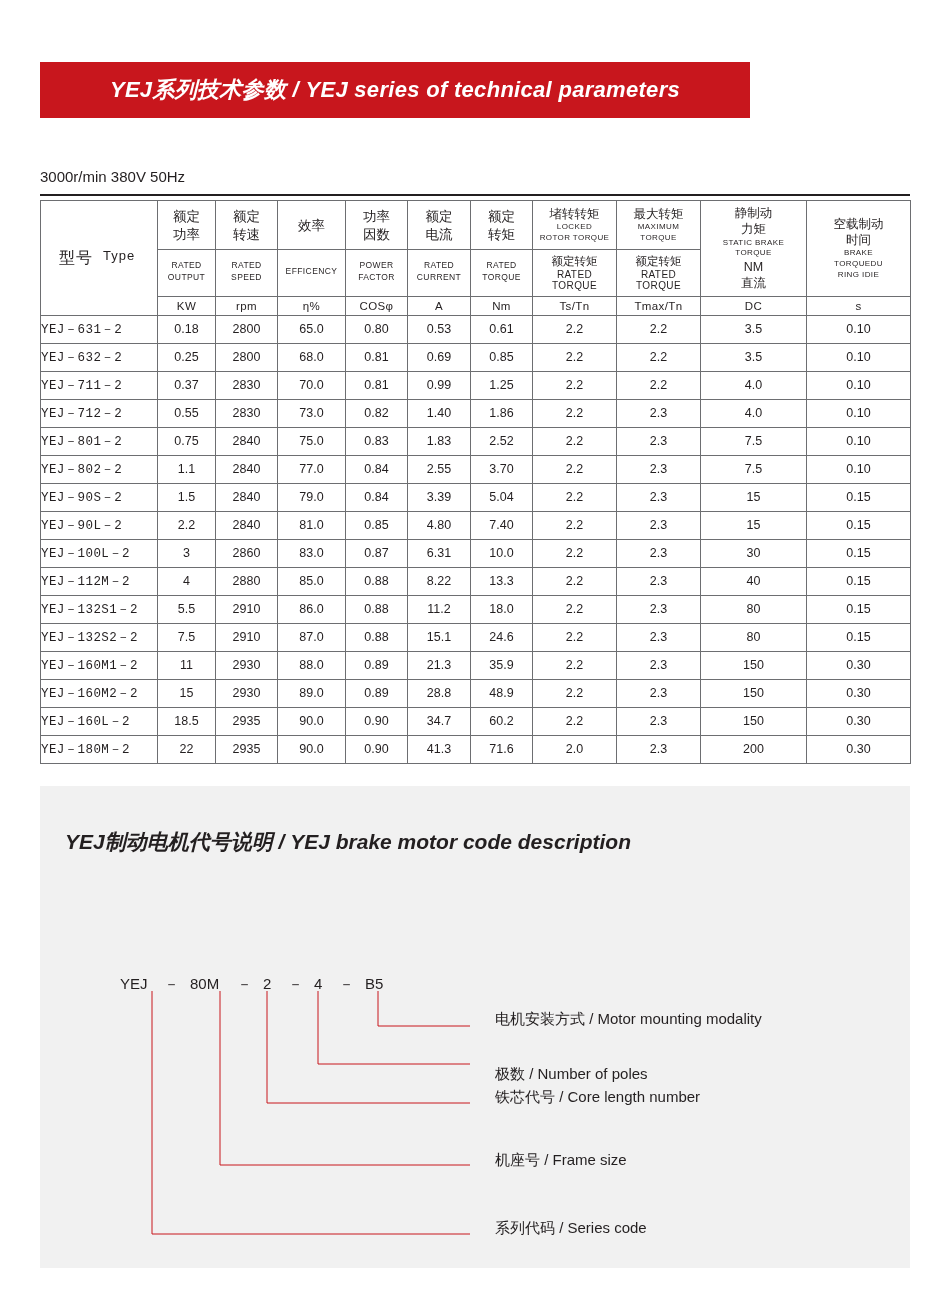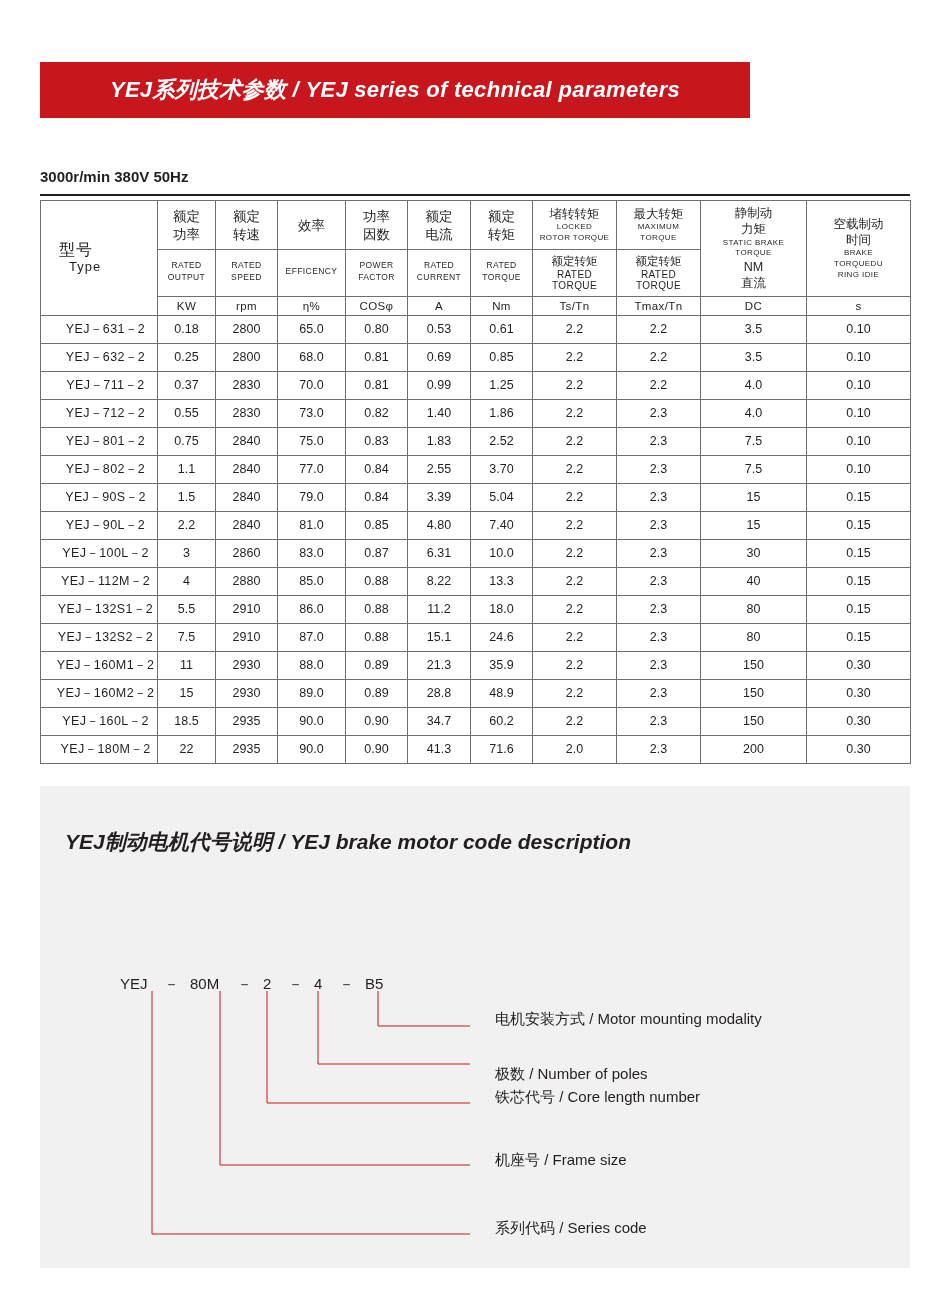--- a/index.html
+++ b/index.html
@@ -40,21 +40,21 @@
   
   .subhead-wrap {
     position: absolute;
     left: 40px;
     top: 168px;
     width: 870px;
   }
   .subhead {
     display: inline-block;
     font-size: 15px;
-    font-weight: bold;
+    font-weight: normal;
     color: #231f20;
     padding-bottom: 5px;
   }
   .subhead-rule {
     position: absolute;
     left: 0;
     top: 26px;
     width: 870px;
     height: 2px;
     background: #231f20;
@@ -80,21 +80,21 @@
   
   .hdr-type {
     font-size: 15px;
     line-height: 1.15;
     padding: 4px 2px;
   }
   .hdr-type .cn { font-size: 16px; letter-spacing: 1px; }
   .hdr-type .en { font-size: 13px; letter-spacing: 1px; }
   .hdr-type-inner {
     display: flex;
-    flex-direction: column;
+    flex-direction: row;
     align-items: flex-start;
     padding-left: 16px;
   }
   .hdr-type-inner .cn { align-self: flex-start; }
   .hdr-type-inner .en { align-self: flex-start; padding-left: 10px; }
 
   .hdr-cn {
     font-size: 13.5px;
     line-height: 1.3;
     padding: 5px 1px 3px;
@@ -142,23 +142,24 @@
     display: block;
   }
 
   
   .spec-table tbody td {
     font-size: 12.5px;
     height: 27px;
     padding: 0;
   }
   .spec-table tbody td.type-cell {
-    text-align: center;
-    padding-left: 13px;
+    text-align: left;
+    padding-left: 0;
     letter-spacing: 0.4px;
+    font-family: Liberation Mono, monospace;
   }
 
   
   .panel {
     position: absolute;
     left: 40px;
     top: 786px;
     width: 870px;
     height: 482px;
     background: #f1f1f1;

